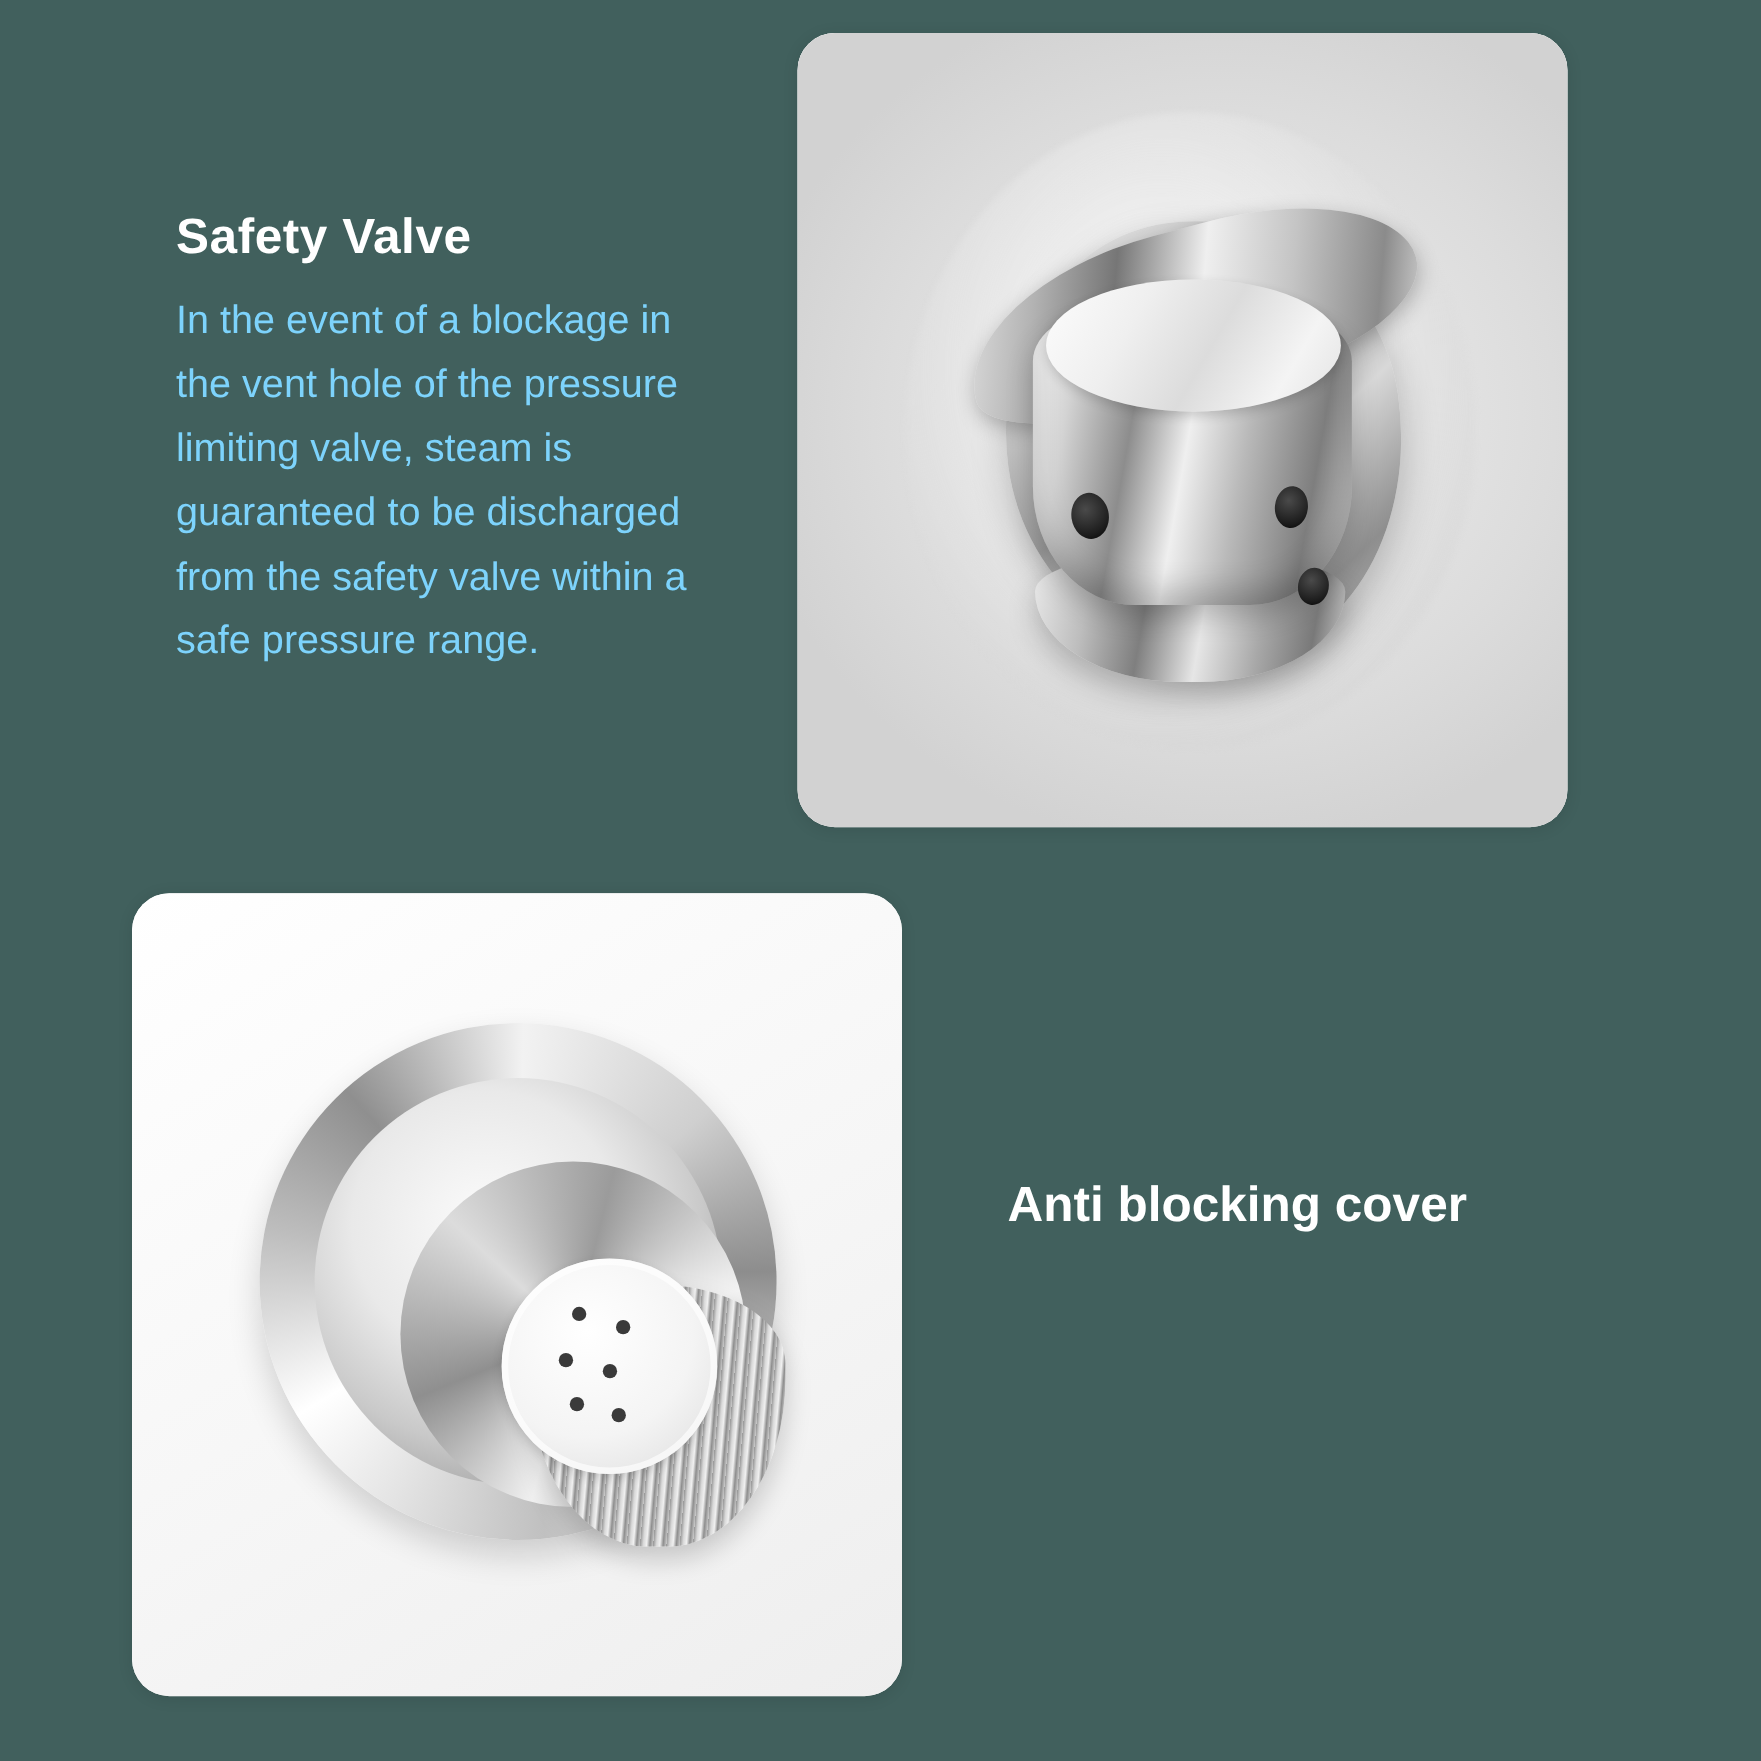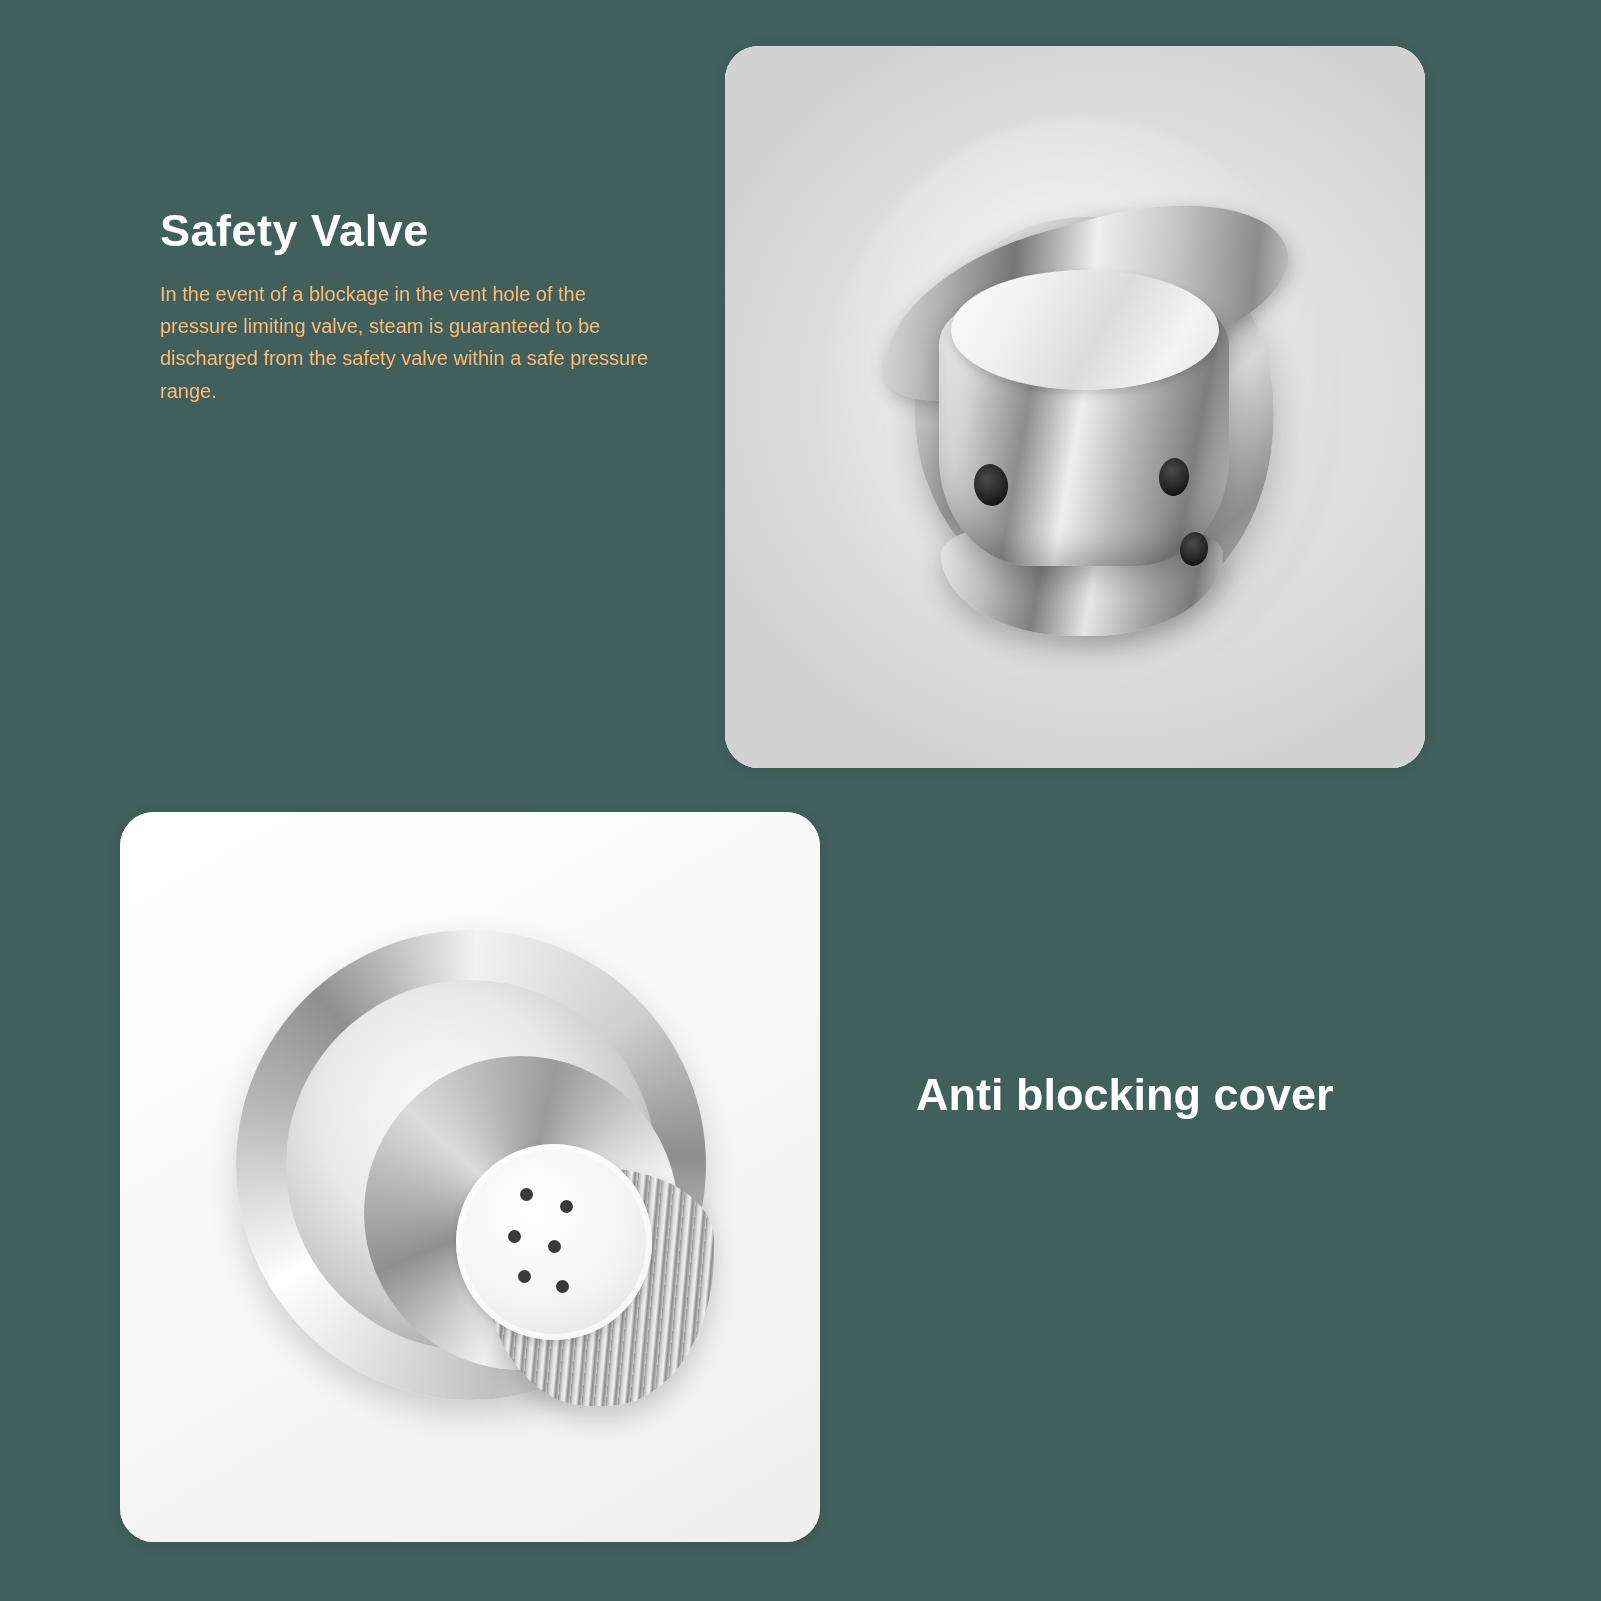--- a/index.html
+++ b/index.html
@@ -17,21 +17,21 @@
 
   .page {
     position: absolute;
     inset: 0;
   }
 
   
   .section-one {
     position: absolute;
     left: 0;
-    top: 16px;
+    top: 0;
     width: 1548px;
     height: 790px;
   }
 
   .text-block-left {
     position: absolute;
     left: 160px;
     top: 190px;
     width: 500px;
   }
@@ -39,22 +39,22 @@
   .heading {
     color: #ffffff;
     font-size: 45px;
     font-weight: bold;
     letter-spacing: 0.5px;
     margin: 0 0 22px 0;
     line-height: 1.1;
   }
 
   .body-text {
-    color: #fdba74;
-    font-size: 20px;
+    color: #7dd3fc;
+    font-size: 36px;
     line-height: 1.62;
     margin: 0;
     font-weight: 400;
   }
 
   .photo-card {
     position: absolute;
     background: #fbfbfb;
     border-radius: 34px;
     overflow: hidden;

